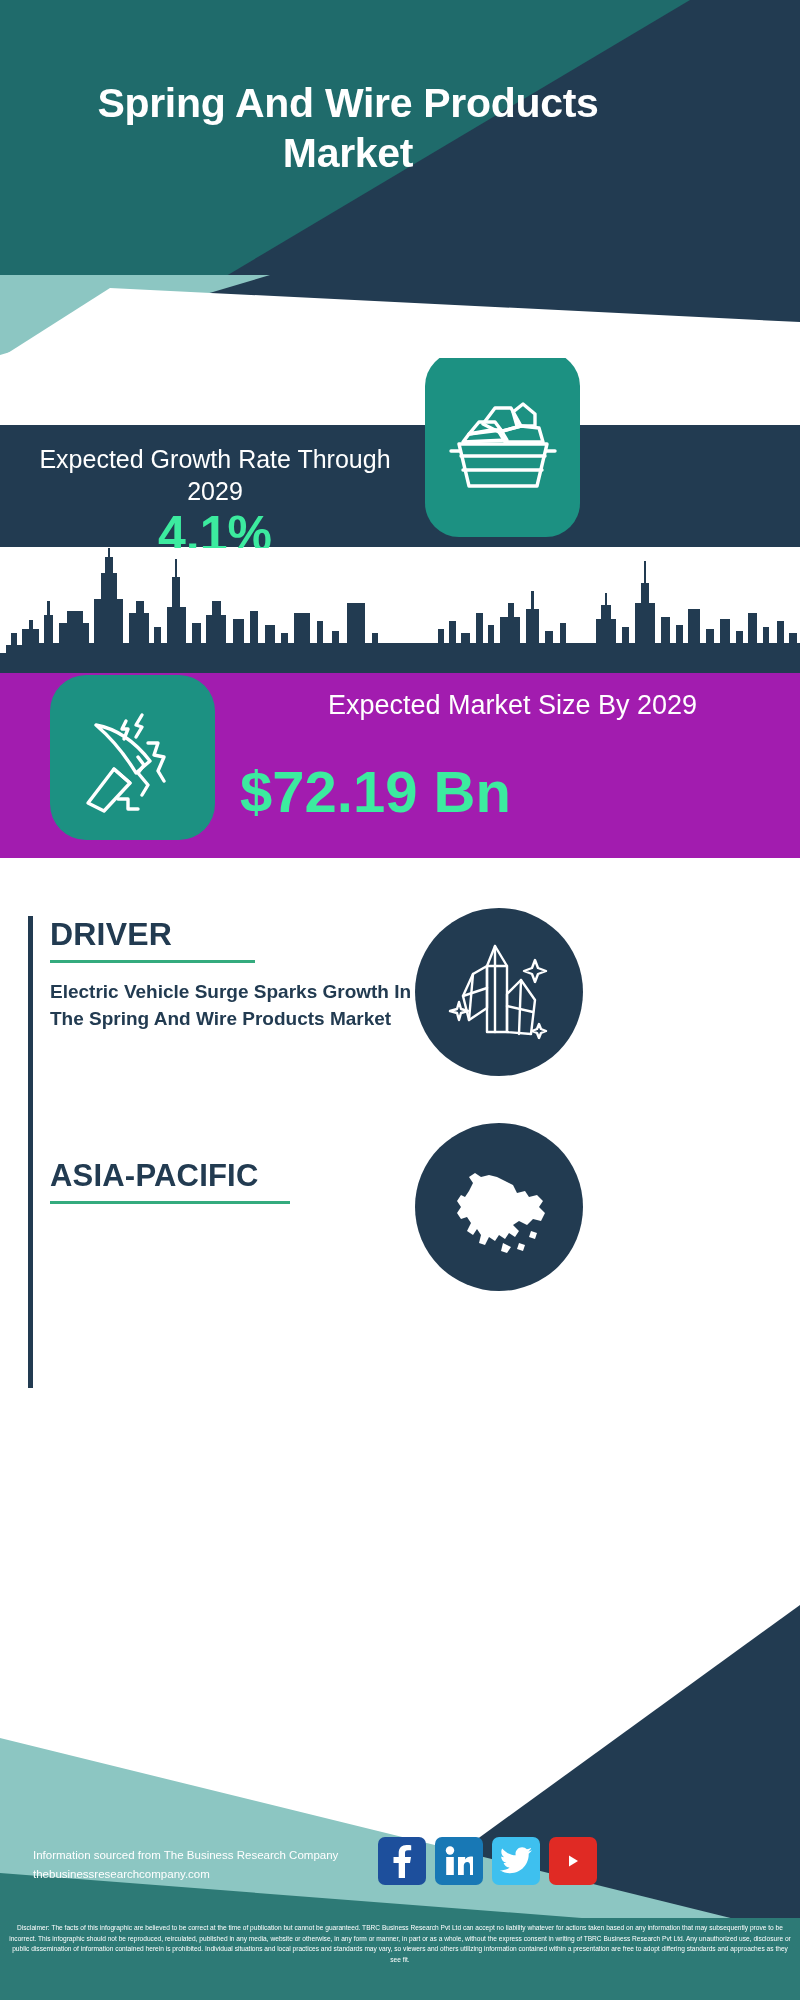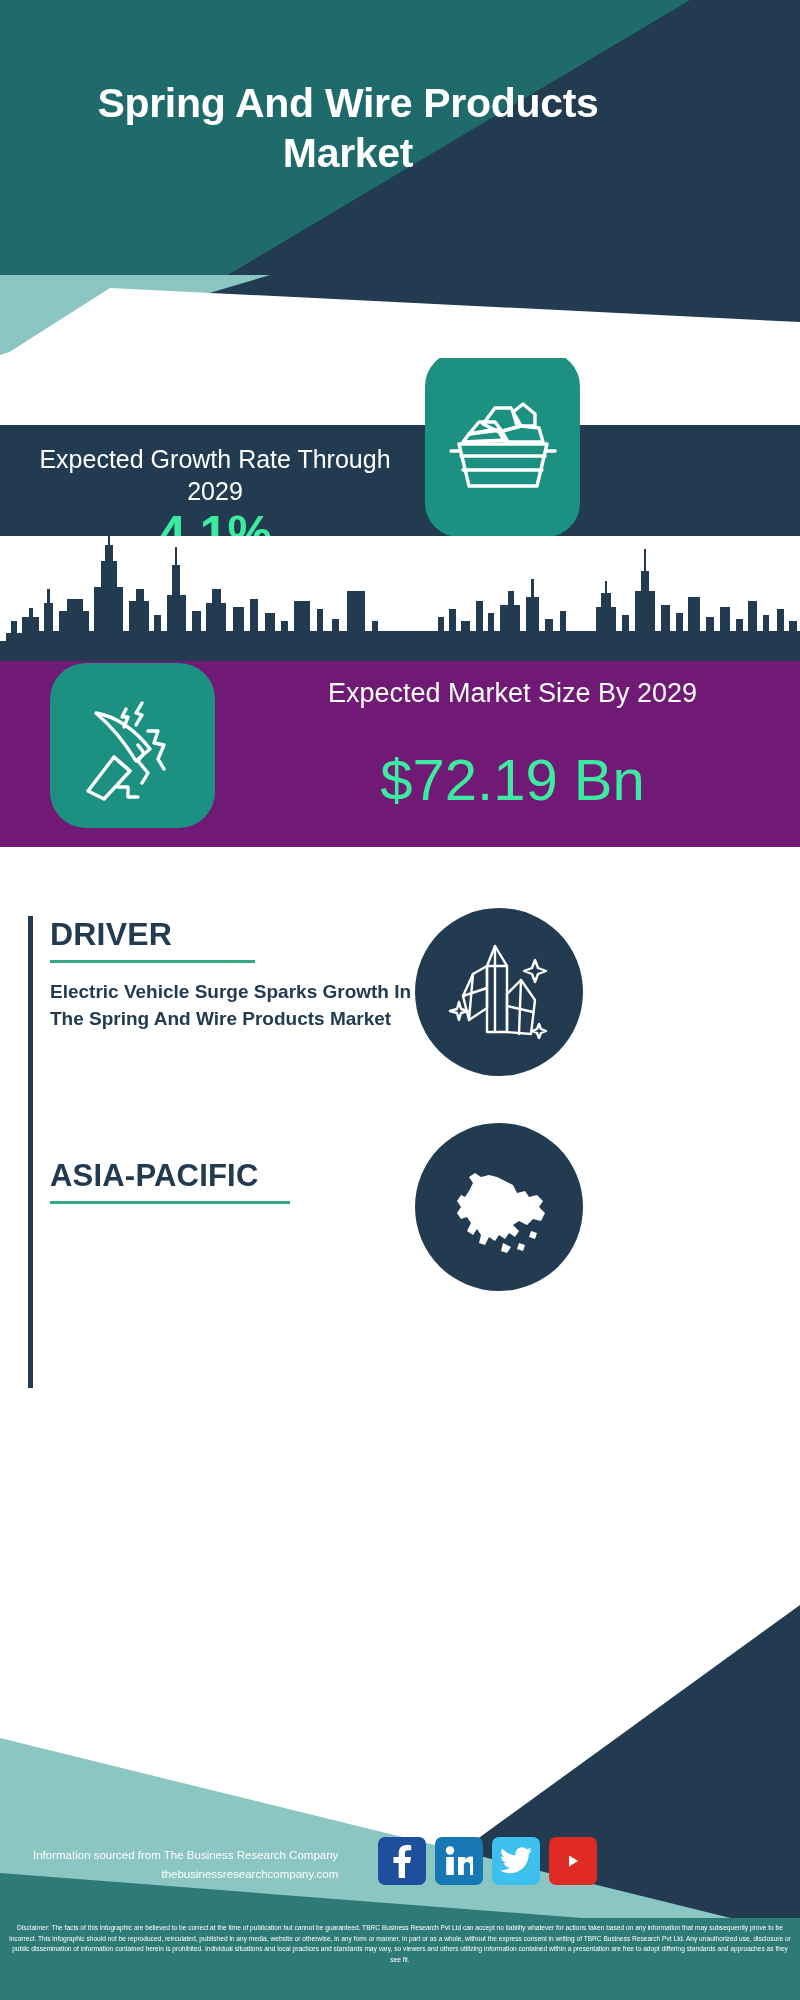--- a/index.html
+++ b/index.html
@@ -68,22 +68,22 @@
   .growth-icon-box {
     position:absolute; left:425px; top:-73px;
     width:155px; height:185px;
     background:#1c9182;
     border-radius:34px;
   }
   .growth-icon-box svg { position:absolute; left:22px; top:42px; }
 
   
   .skyband {
-    position:absolute; left:0; top:536px; width:800px; height:311px;
-    background:#701a75; overflow:hidden;
+    position:absolute; left:0; top:548px; width:800px; height:311px;
+    background:#a21caf; overflow:hidden;
   }
   .skyline-white {
     position:absolute; left:0; top:0; width:800px; height:125px;
     background:#ffffff;
   }
   .skyline-white svg { display:block; }
 
   .size-icon-box {
     position:absolute; left:50px; top:127px;
     width:165px; height:165px;
@@ -91,22 +91,22 @@
   }
   .size-icon-box svg { position:absolute; left:24px; top:24px; }
 
   .size-text {
     position:absolute; left:240px; top:140px; width:545px;
     text-align:center; color:#ffffff;
     font-size:27px; line-height:1.3;
   }
   .size-value {
     position:absolute; left:240px; top:215px; width:545px;
-    text-align:center; color:#3ceb9f;
-    font-size:58px; font-weight:normal; line-height:1;
+    text-align:left; color:#3ceb9f;
+    font-size:58px; font-weight:bold; line-height:1;
   }
 
   
   .content { position:absolute; left:0; top:858px; width:800px; height:1000px; background:#ffffff; }
 
   .block { position:absolute;margin-left:6px; }
   .block .bar {
     position:absolute; left:0; top:0; width:5px; height:100%;
     background:#223b51;
   }
@@ -162,21 +162,20 @@
   .f-teal-overlay {
     position:absolute; left:0; top:0; width:800px; height:380px;
     background:#2d7a76;
     clip-path: polygon(0 318px, 800px 380px, 0 380px);
   }
 
   .footer-credit {
     position:absolute; left:33px; top:1846px;
     color:#ffffff; font-size:11.5px; line-height:1.65;
     z-index:20;
-    text-align:right;
   }
   .socials {
     position:absolute; left:378px; top:1837px;
     display:flex; gap:9px; z-index:20;
   }
   .soc {
     width:48px; height:48px; border-radius:7px;
     display:flex; align-items:center; justify-content:center;
   }
   .soc.fb { background:#1d4f9c; }

